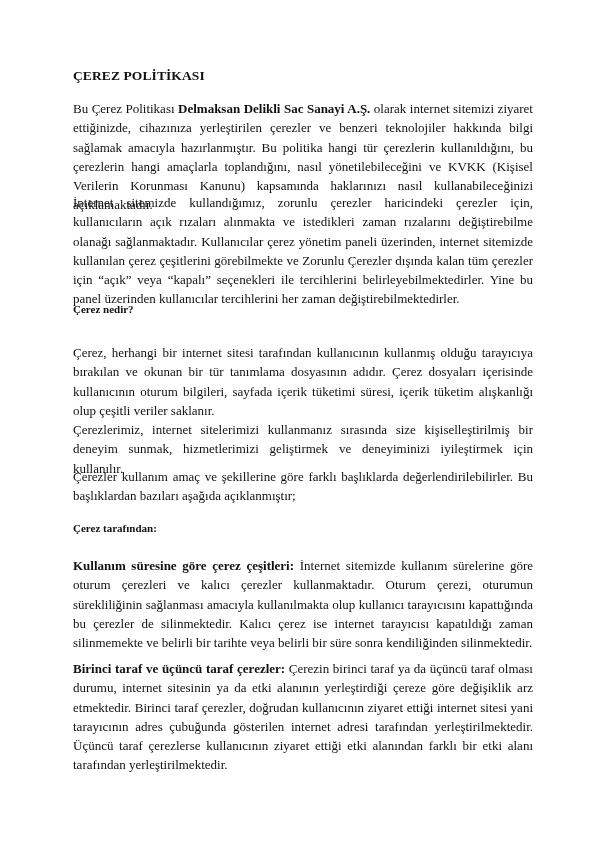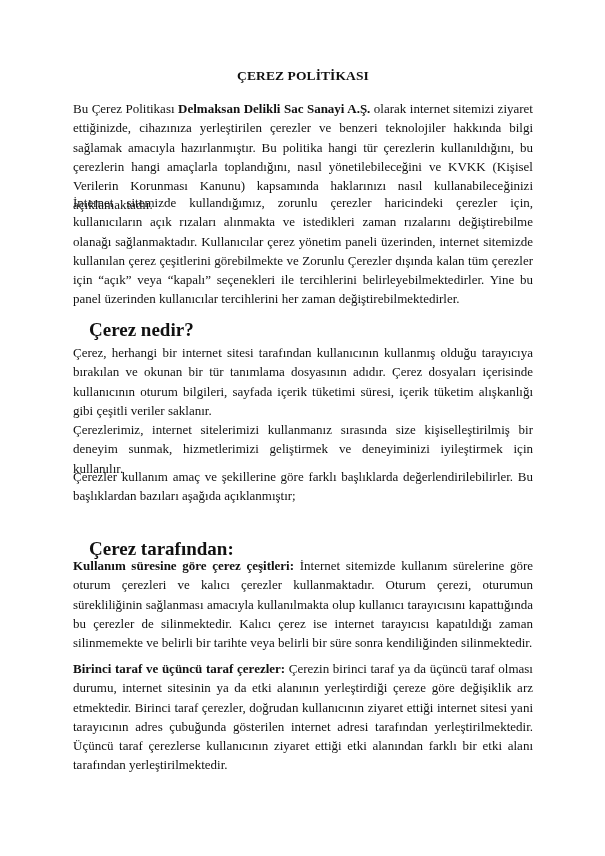--- a/index.html
+++ b/index.html
@@ -19,63 +19,62 @@
       position: absolute;
       left: 73px;
       top: 0;
       width: 460px;
     }
     .doc-title {
       position: absolute;
       top: 68px;
       left: 0;
       width: 460px;
-      text-align: center;
       font-weight: bold;
       font-size: 13.5px;
       letter-spacing: 0.1px;
       margin: 0;
     }
     .para {
       position: absolute;
       left: 0;
       width: 460px;
       margin: 0;
       font-size: 13px;
       line-height: 19.3px;
       text-align: justify;
       text-align-last: left;
       hyphens: none;
     }
     .heading {
       position: absolute;
       left: 0;
-      margin: 16px;
+      margin: 0;
       font-weight: bold;
-      font-size: 19px;
+      font-size: 11px;
     }
     .lead {
       font-weight: bold;
       margin-top: 16px;
     }
   </style>
 </head>
 <body>
 
 <div class="page">
 
   <h1 class="doc-title">ÇEREZ POLİTİKASI</h1>
 
   <p class="para" style="top:99px;"><span>Bu Çerez Politikası </span><b>Delmaksan Delikli Sac Sanayi A.Ş.</b><span> olarak internet sitemizi ziyaret ettiğinizde, cihazınıza yerleştirilen çerezler ve benzeri teknolojiler hakkında bilgi sağlamak amacıyla hazırlanmıştır. Bu politika hangi tür çerezlerin kullanıldığını, bu çerezlerin hangi amaçlarla toplandığını, nasıl yönetilebileceğini ve KVKK (Kişisel Verilerin Korunması Kanunu) kapsamında haklarınızı nasıl kullanabileceğinizi açıklamaktadır.</span></p>
 
   <p class="para" style="top:193px;">İnternet sitemizde kullandığımız, zorunlu çerezler haricindeki çerezler için, kullanıcıların açık rızaları alınmakta ve istedikleri zaman rızalarını değiştirebilme olanağı sağlanmaktadır. Kullanıcılar çerez yönetim paneli üzerinden, internet sitemizde kullanılan çerez çeşitlerini görebilmekte ve Zorunlu Çerezler dışında kalan tüm çerezler için “açık” veya “kapalı” seçenekleri ile tercihlerini belirleyebilmektedirler. Yine bu panel üzerinden kullanıcılar tercihlerini her zaman değiştirebilmektedirler.</p>
 
   <h2 class="heading" style="top:303px;">Çerez nedir?</h2>
 
-  <p class="para" style="top:343px;">Çerez, herhangi bir internet sitesi tarafından kullanıcının kullanmış olduğu tarayıcıya bırakılan ve okunan bir tür tanımlama dosyasının adıdır. Çerez dosyaları içerisinde kullanıcının oturum bilgileri, sayfada içerik tüketimi süresi, içerik tüketim alışkanlığı gibi çeşitli veriler saklanır.</p>
+  <p class="para" style="top:343px;">Çerez, herhangi bir internet sitesi tarafından kullanıcının kullanmış olduğu tarayıcıya bırakılan ve okunan bir tür tanımlama dosyasının adıdır. Çerez dosyaları içerisinde kullanıcının oturum bilgileri, sayfada içerik tüketimi süresi, içerik tüketim alışkanlığı olup çeşitli veriler saklanır.</p>
 
   <p class="para" style="top:420px;">Çerezlerimiz, internet sitelerimizi kullanmanız sırasında size kişiselleştirilmiş bir deneyim sunmak, hizmetlerimizi geliştirmek ve deneyiminizi iyileştirmek için kullanılır.</p>
 
   <p class="para" style="top:467px;">Çerezler kullanım amaç ve şekillerine göre farklı başlıklarda değerlendirilebilirler. Bu başlıklardan bazıları aşağıda açıklanmıştır;</p>
 
   <h2 class="heading" style="top:522px;">Çerez tarafından:</h2>
 
   <p class="para" style="top:556px;"><span class="lead">Kullanım süresine göre çerez çeşitleri:</span><span> İnternet sitemizde kullanım sürelerine göre oturum çerezleri ve kalıcı çerezler kullanmaktadır. Oturum çerezi, oturumun sürekliliğinin sağlanması amacıyla kullanılmakta olup kullanıcı tarayıcısını kapattığında bu çerezler de silinmektedir. Kalıcı çerez ise internet tarayıcısı kapatıldığı zaman silinmemekte ve belirli bir tarihte veya belirli bir süre sonra kendiliğinden silinmektedir.</span></p>
 
   <p class="para" style="top:659px;"><span class="lead">Birinci taraf ve üçüncü taraf çerezler:</span><span> Çerezin birinci taraf ya da üçüncü taraf olması durumu, internet sitesinin ya da etki alanının yerleştirdiği çereze göre değişiklik arz etmektedir. Birinci taraf çerezler, doğrudan kullanıcının ziyaret ettiği internet sitesi yani tarayıcının adres çubuğunda gösterilen internet adresi tarafından yerleştirilmektedir. Üçüncü taraf çerezlerse kullanıcının ziyaret ettiği etki alanından farklı bir etki alanı tarafından yerleştirilmektedir.</span></p>

